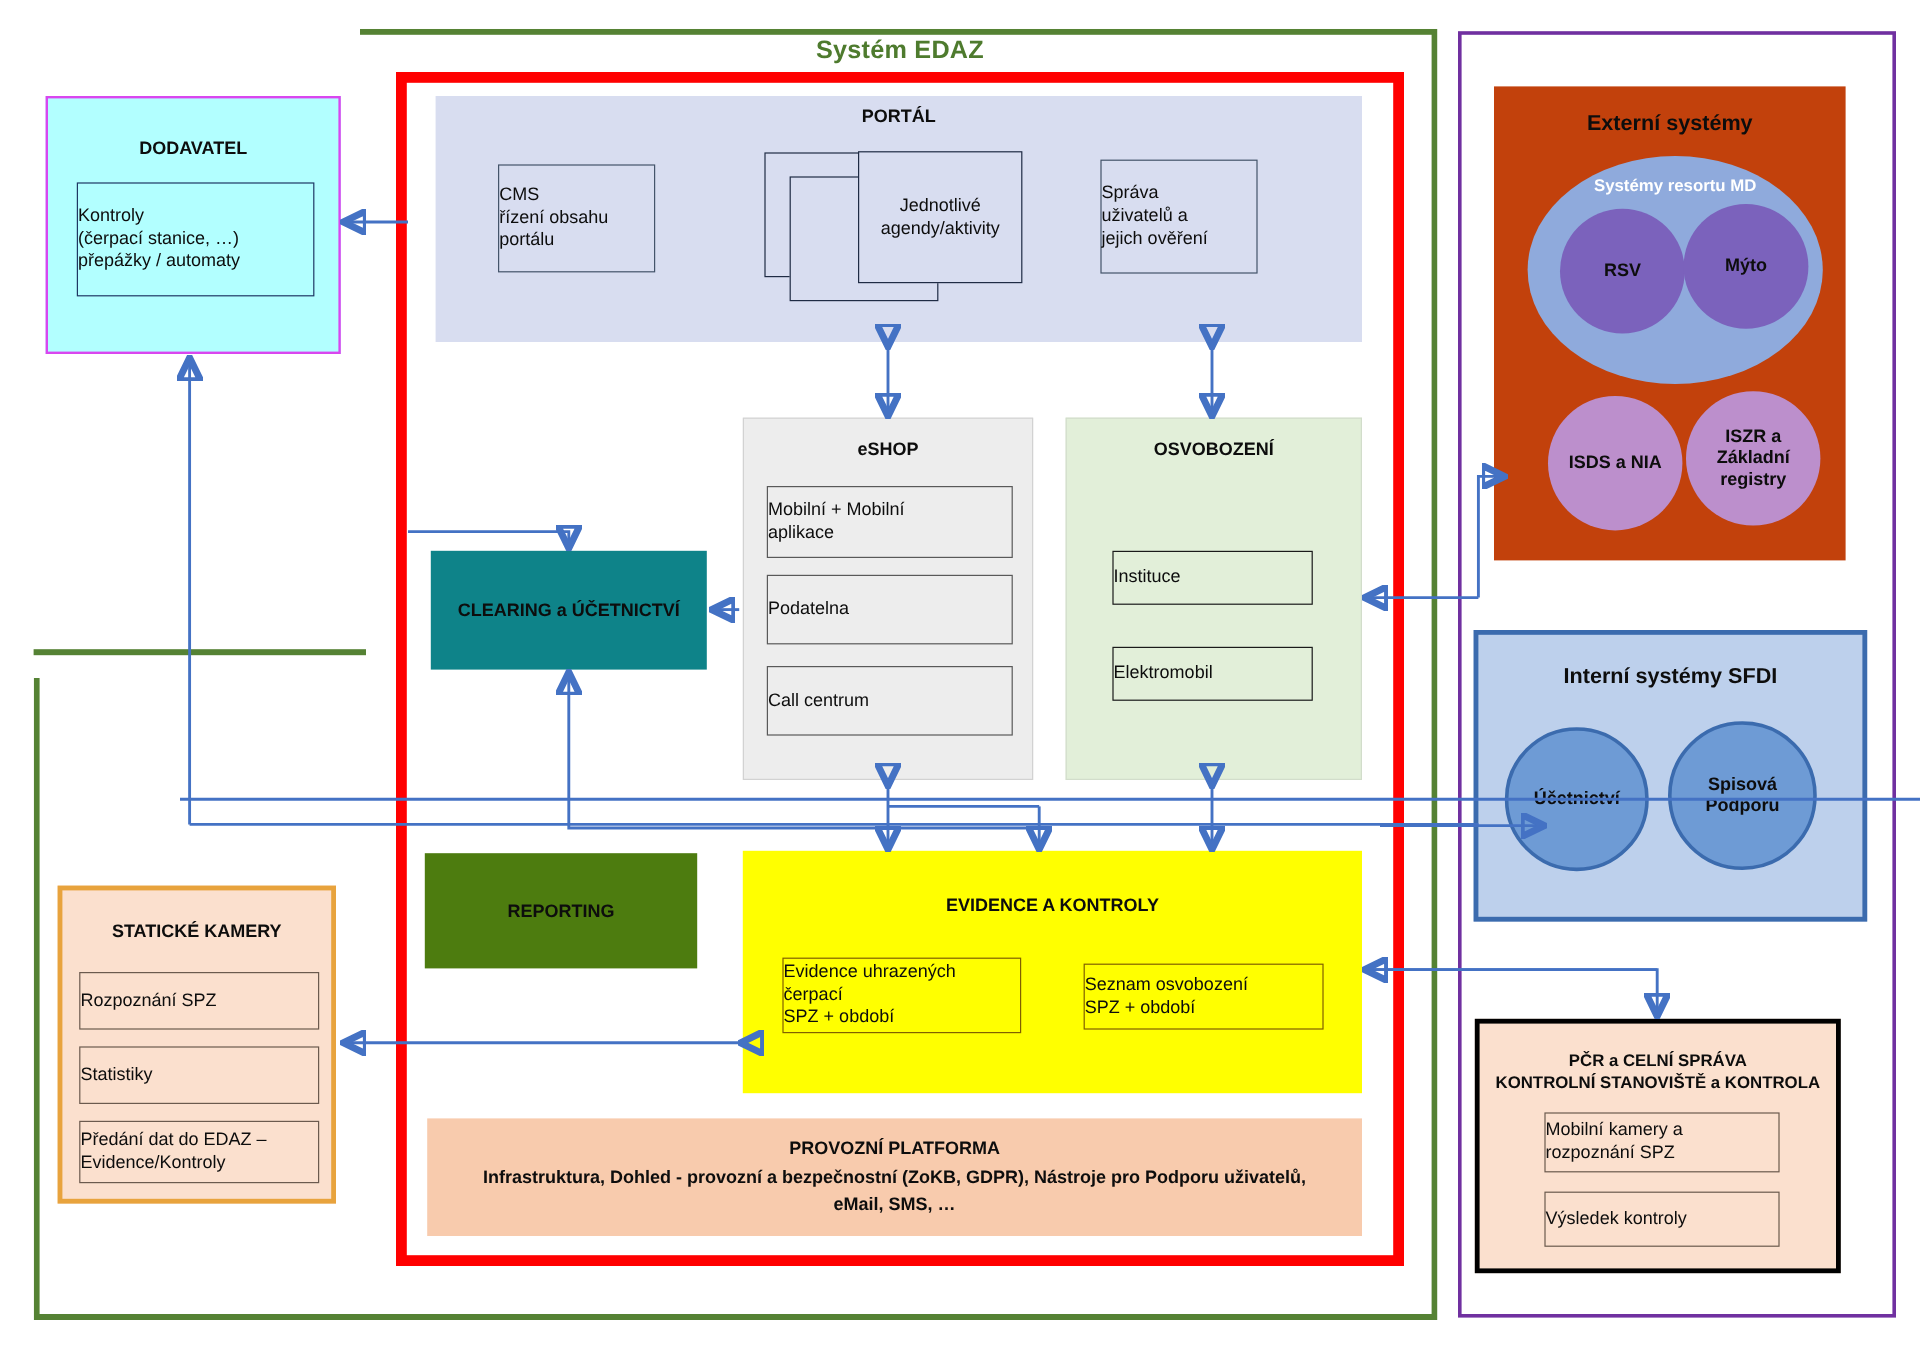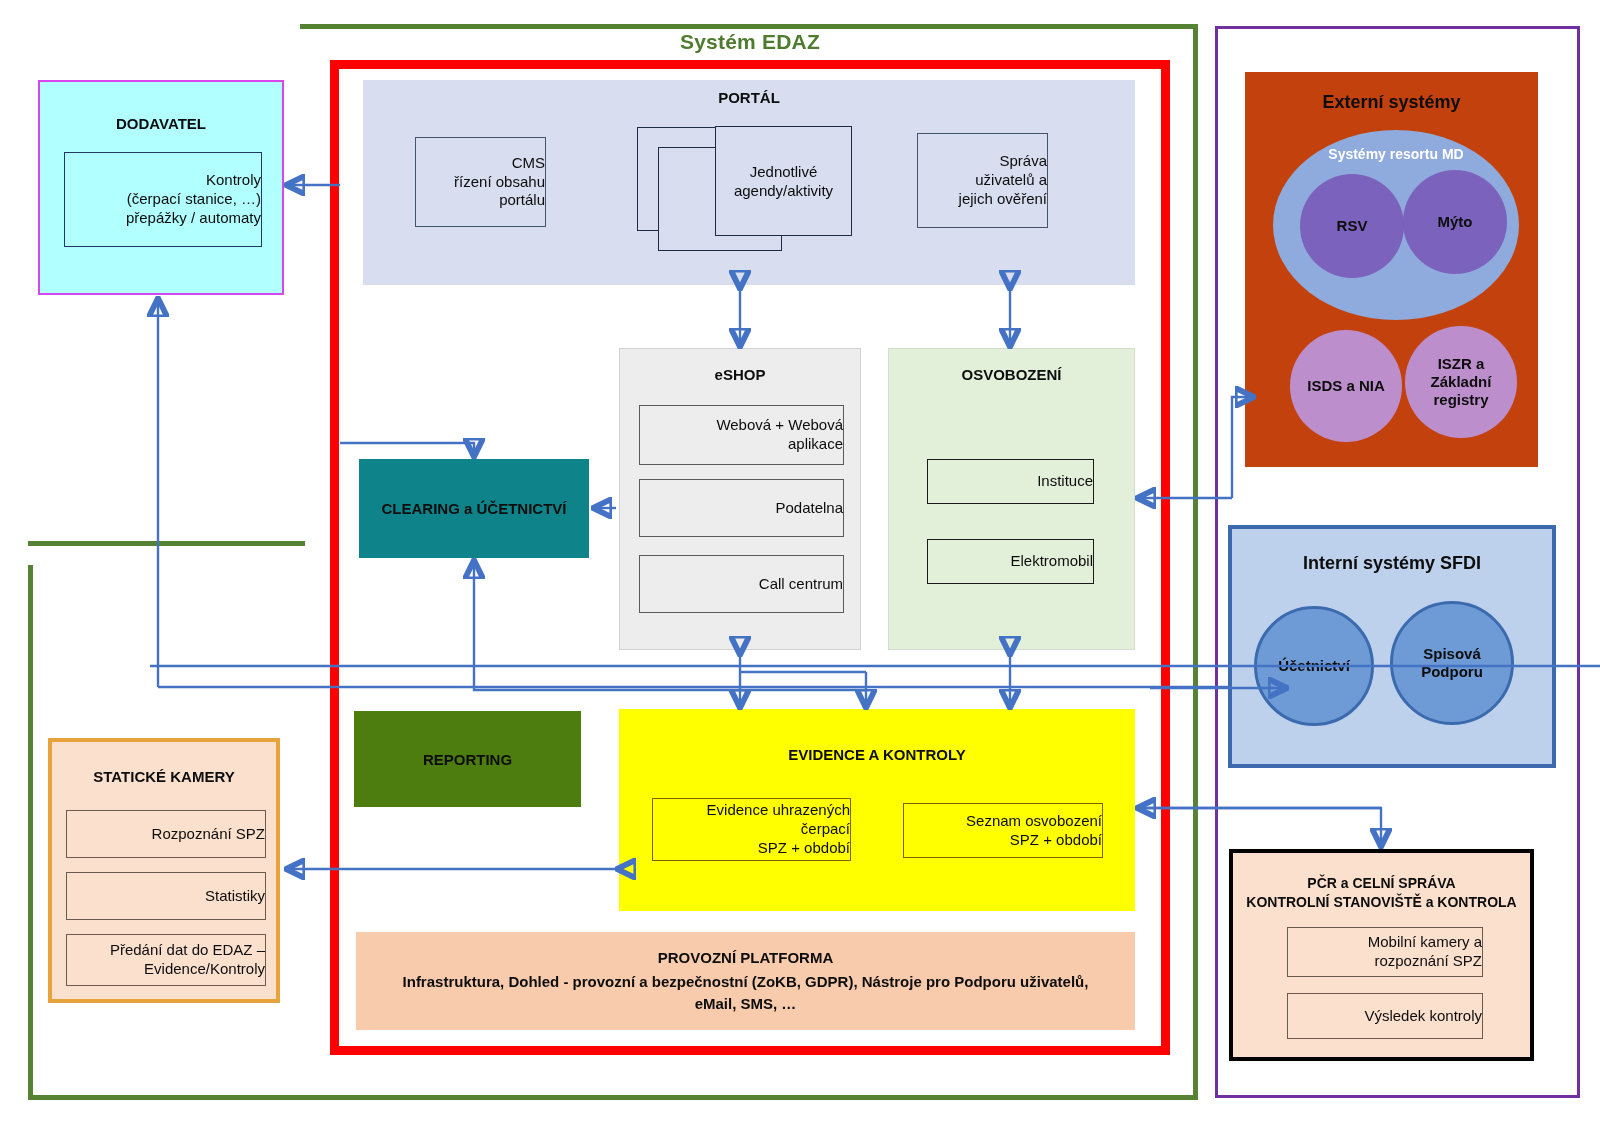--- a/index.html
+++ b/index.html
@@ -40,21 +40,21 @@
     left:330px; top:30px; width:840px; text-align:center;
     font-size:21px; font-weight:bold; color:#4E7B2E; letter-spacing:.2px;
   }
 
   
   .panel{ position:absolute; }
   .panel-title{
     text-align:center; font-weight:bold; width:100%;
   }
   .subbox{
-    position:absolute; display:flex; align-items:flex-end; justify-content:center;
+    position:absolute; display:flex; align-items:flex-start; justify-content:center;
     text-align:center; line-height:1.25;
   }
 
   
   #dodavatel{
     left:38px; top:80px; width:246px; height:215px;
     background:#B2FFFF; border:2px solid #d946ef;
   }
   #dodavatel .panel-title{ margin-top:33px; font-size:15px; }
   #dodavatel-inner{
@@ -261,21 +261,21 @@
     <div id="sprava" class="subbox">
       <span>Správa</span>
       <span>uživatelů a</span>
       <span>jejich ověření</span>
     </div>
   </div>
 
   <div id="eshop" class="panel">
     <div class="panel-title">eSHOP</div>
     <div id="eshop-b1" class="subbox">
-      <span>Webová + Webová</span>
+      <span>Mobilní + Mobilní</span>
       <span>aplikace</span>
     </div>
     <div id="eshop-b2" class="subbox">
       <span>Podatelna</span>
     </div>
     <div id="eshop-b3" class="subbox">
       <span>Call centrum</span>
     </div>
   </div>
 

